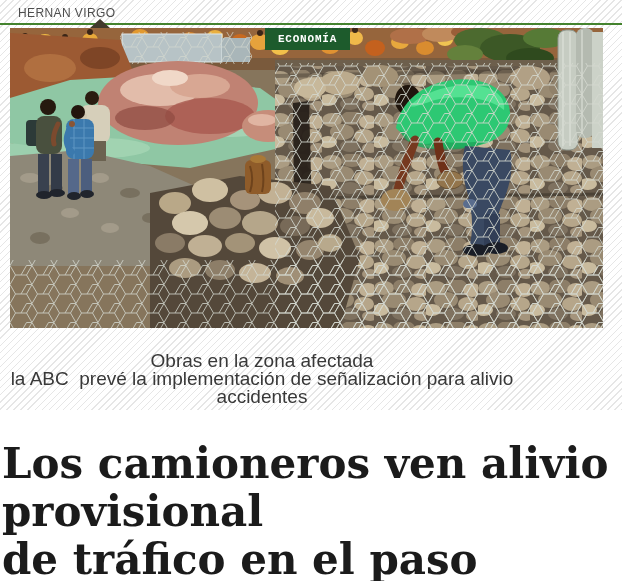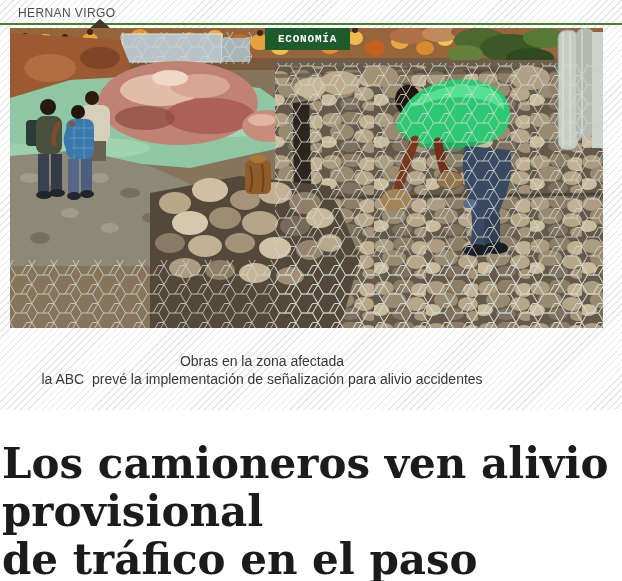--- a/index.html
+++ b/index.html
@@ -51,21 +51,21 @@
     width:85px;height:22px;
     background:var(--badge-green,#1d5b2c);
     color:#ffffff;
     font-size:11px;font-weight:bold;letter-spacing:0.8px;
     text-align:center;line-height:22px;
     text-transform:uppercase;
   }
   .caption{
     margin-top:24px;
     width:524px;text-align:center;
-    font-size:14px;line-height:18px;
+    font-size:19px;line-height:18px;
     color:var(--caption-color,#383838);
   }
   .caption div{white-space:pre-wrap;}
   .headline{
     margin:30px 8px 0 2px;
     font-family:"DejaVu Serif","Liberation Serif",serif;
     font-weight:bold;
     font-size:42px;line-height:48px;
     letter-spacing:0px;
     color:var(--headline-color,#1b1b1b);

